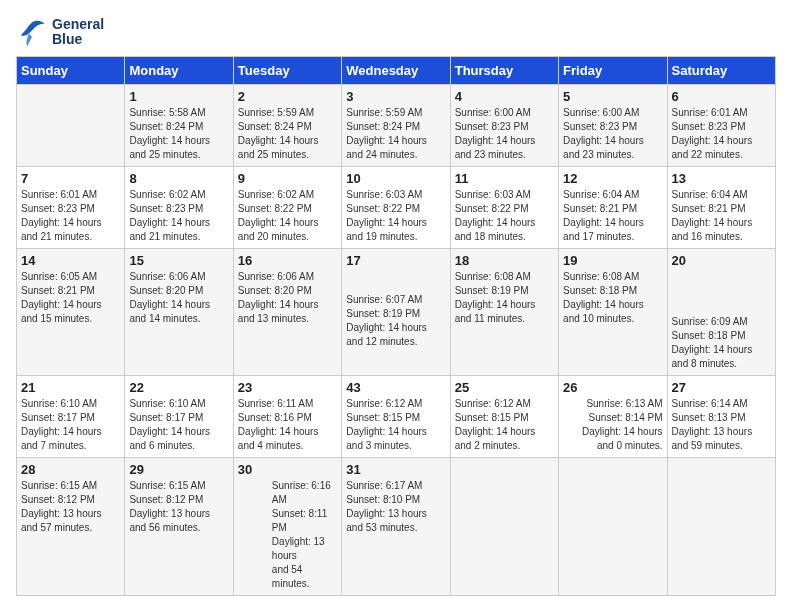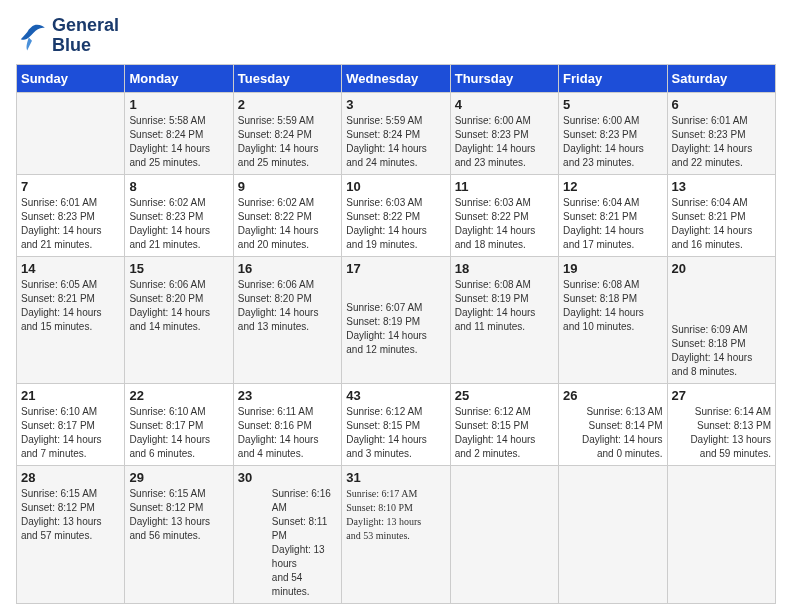--- a/index.html
+++ b/index.html
@@ -15,21 +15,21 @@
       justify-content: space-between;
       align-items: flex-start;
       margin-bottom: 8px;
     }
     .logo {
       display: flex;
       align-items: center;
       gap: 4px;
     }
     .logo-text {
-      font-size: 18px;
+      font-size: 14px;
       font-weight: bold;
       color: #1a3a6c;
       line-height: 1.1;
     }
     .logo-bird {
       width: 32px;
       height: 32px;
     }
     .title-block {
       text-align: right;
@@ -302,21 +302,21 @@
         </td>
         <td>
           <span class="day-number">26</span>
           <div class="day-info" style="white-space: pre-line; text-align: right;">Sunrise: 6:13 AM
 Sunset: 8:14 PM
 Daylight: 14 hours
 and 0 minutes.</div>
         </td>
         <td>
           <span class="day-number">27</span>
-          <div class="day-info" style="white-space: pre-line; text-align: right;">Sunrise: 6:14 AM
+          <div class="day-info" style="white-space: pre-line;">Sunrise: 6:14 AM
 Sunset: 8:13 PM
 Daylight: 13 hours
 and 59 minutes.</div>
         </td>
       </tr>
       <tr>
         <td>
           <span class="day-number">28</span>
           <div class="day-info" style="white-space: pre-line;">Sunrise: 6:15 AM
 Sunset: 8:12 PM
@@ -332,21 +332,21 @@
         </td>
         <td>
           <span class="day-number">30</span>
           <div class="day-info" style="white-space: pre-line; margin-left: 34px;">Sunrise: 6:16 AM
 Sunset: 8:11 PM
 Daylight: 13 hours
 and 54 minutes.</div>
         </td>
         <td>
           <span class="day-number">31</span>
-          <div class="day-info" style="white-space: pre-line; font-family: Liberation Serif, serif;">Sunrise: 6:17 AM
+          <div class="day-info" style="white-space: pre-line;">Sunrise: 6:17 AM
 Sunset: 8:10 PM
 Daylight: 13 hours
 and 53 minutes.</div>
         </td>
         <td></td>
         <td></td>
         <td></td>
       </tr>
     </tbody>
 </table>

